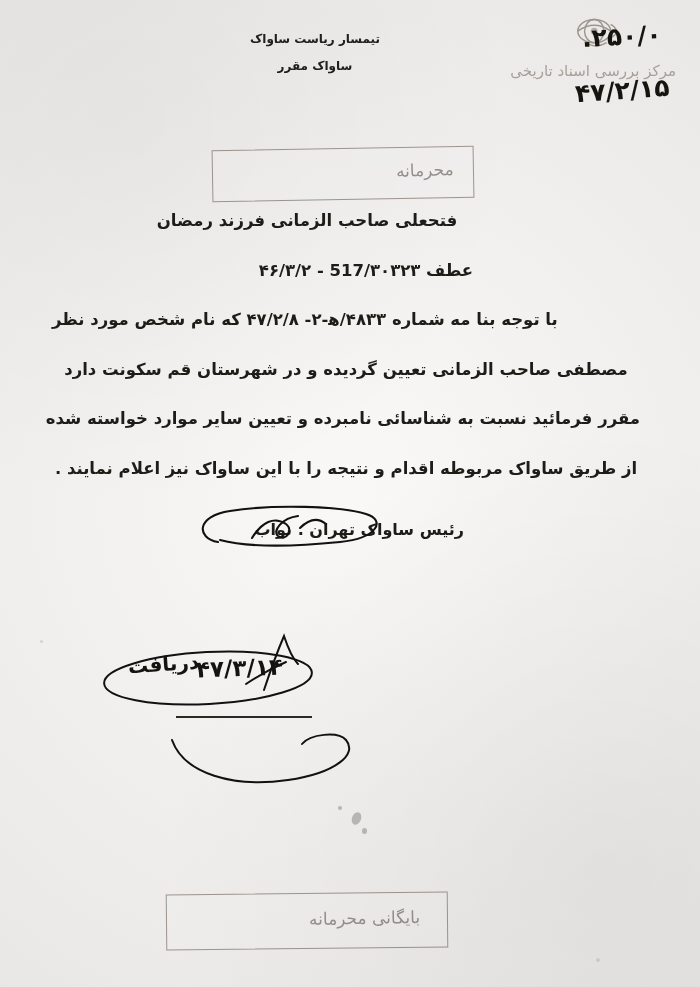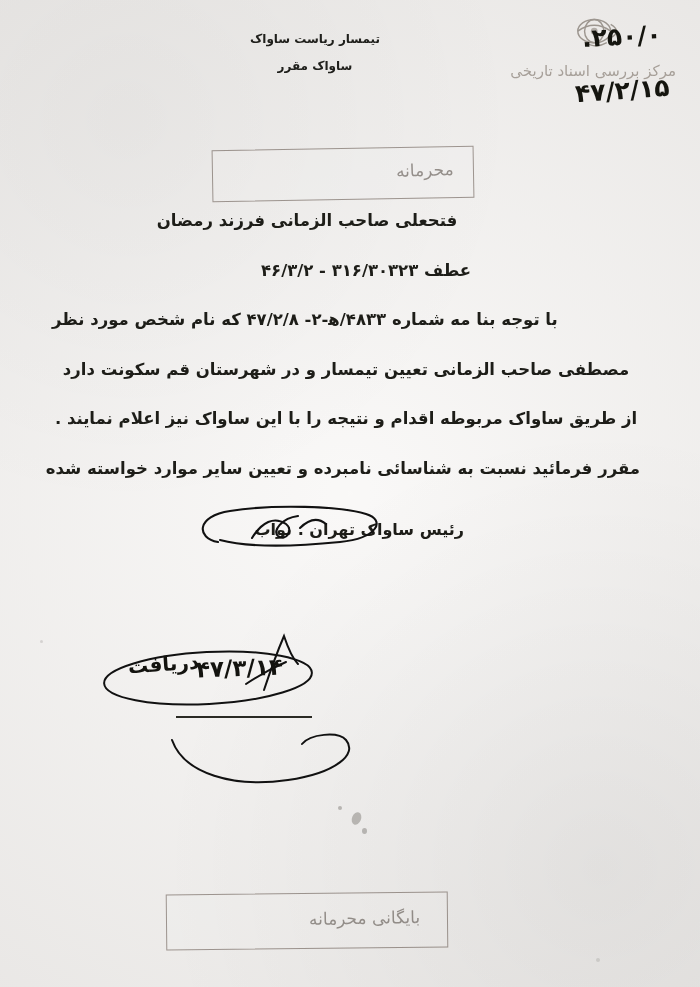--- a/index.html
+++ b/index.html
@@ -211,25 +211,25 @@
   <div class="letterhead">
     <div class="lh-line">تیمسار ریاست ساواک</div>
     <div class="lh-line">ساواک مقرر</div>
   </div>
 
   <div class="stamp-box top"></div>
   <div class="stamp-text top">محرمانه</div>
 
   <div class="body">
     <div class="ln subject">فتحعلی صاحب الزمانی فرزند رمضان</div>
-    <div class="ln ref">عطف ۳۱۶/۳۰۳۲۳ - ۴۶/۳/۲</div>
+    <div class="ln ref">عطف 517/۳۰۳۲۳ - ۴۶/۳/۲</div>
     <div class="ln p1">با توجه بنا مه شماره ۴۸۳۳/ه‍-۲- ۴۷/۲/۸ که نام شخص مورد نظر</div>
-    <div class="ln p2">مصطفی صاحب الزمانی تعیین تیمسار و در شهرستان قم سکونت دارد</div>
+    <div class="ln p2">مصطفی صاحب الزمانی تعیین گردیده و در شهرستان قم سکونت دارد</div>
+    <div class="ln p3">مقرر فرمائید نسبت به شناسائی نامبرده و تعیین سایر موارد خواسته شده</div>
     <div class="ln p4">از طریق ساواک مربوطه اقدام و نتیجه را با این ساواک نیز اعلام نمایند .</div>
-    <div class="ln p3">مقرر فرمائید نسبت به شناسائی نامبرده و تعیین سایر موارد خواسته شده</div>
   </div>
 
   <div class="signature-line">رئیس ساواک تهران . نواب</div>
 
   <div class="ink" style="top:498px; right:300px;">
     <svg width="210" height="62" viewBox="0 0 210 62" aria-hidden="true">
       <g fill="none" stroke="#111" stroke-width="2.1" stroke-linecap="round">
         <path d="M28 44 C6 40 6 18 40 13 C84 6 150 8 176 16 C196 22 188 40 150 44 C110 48 60 50 30 42"></path>
         <path d="M62 40 C72 24 84 18 96 26 C104 32 96 44 88 38 C82 33 92 20 108 18"></path>
         <path d="M110 30 q14 -14 26 -4"></path>

